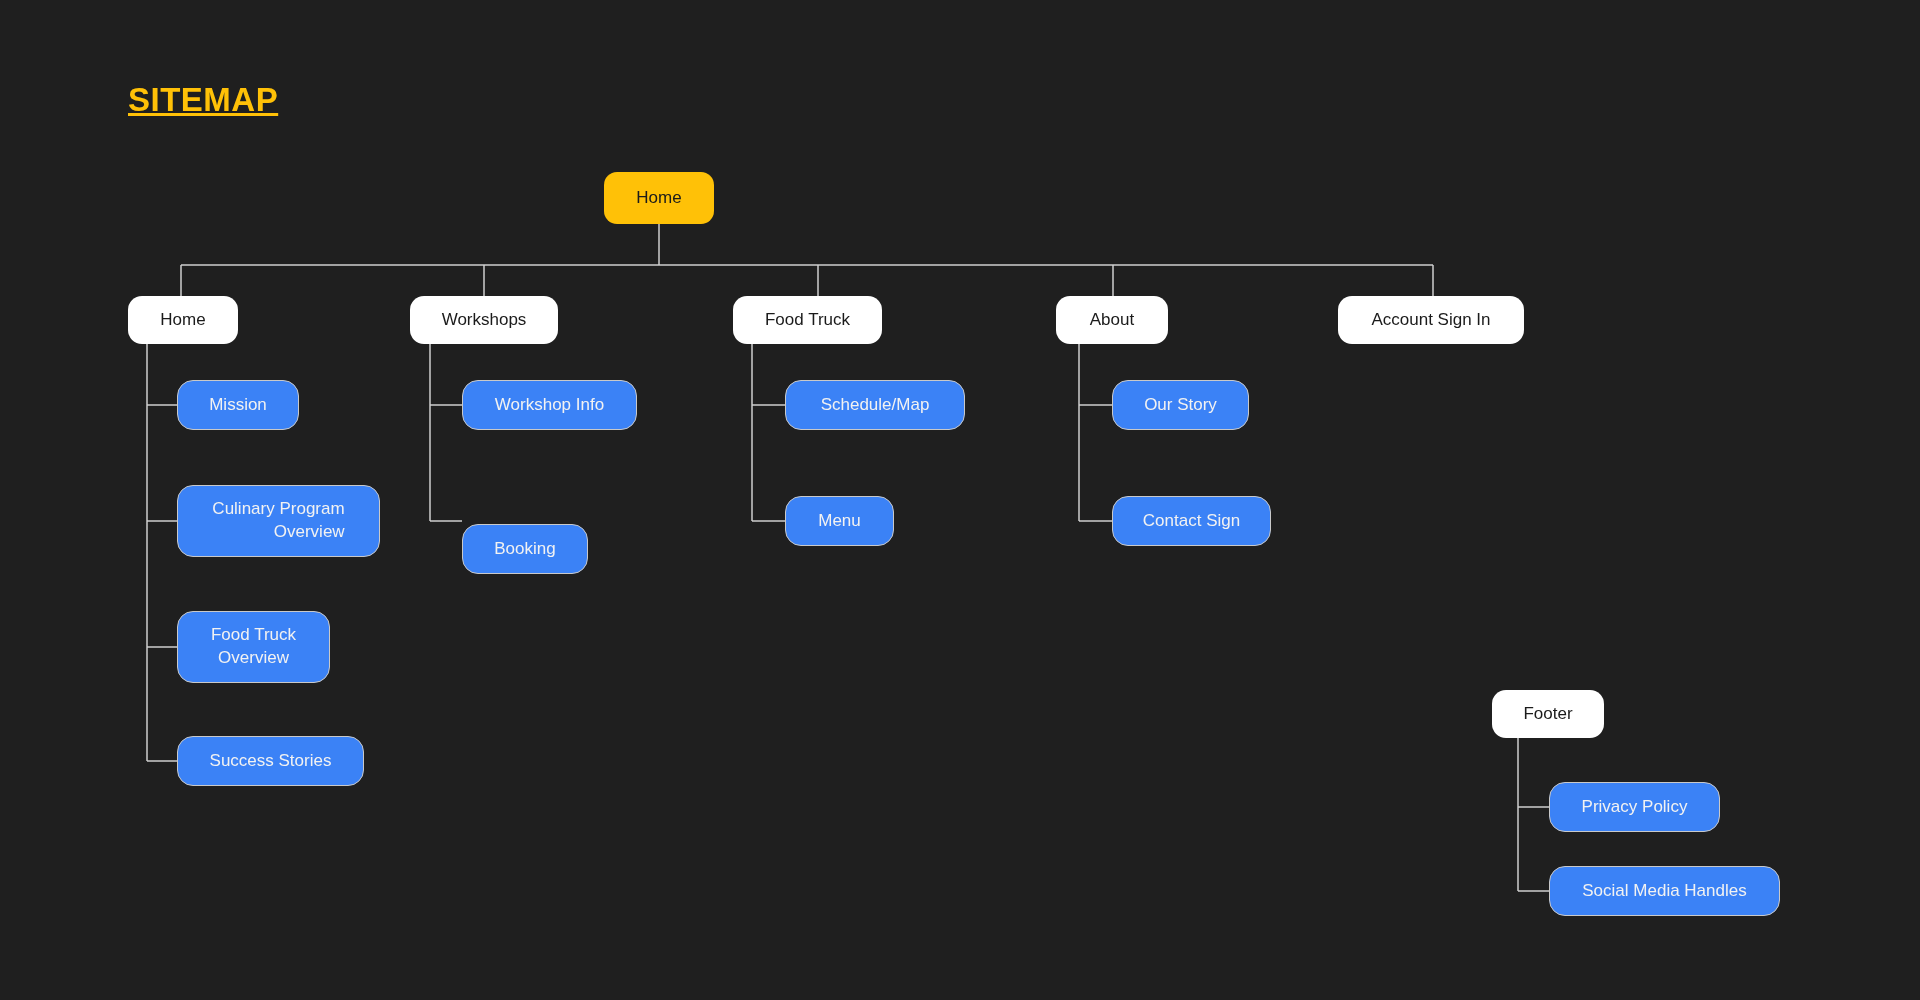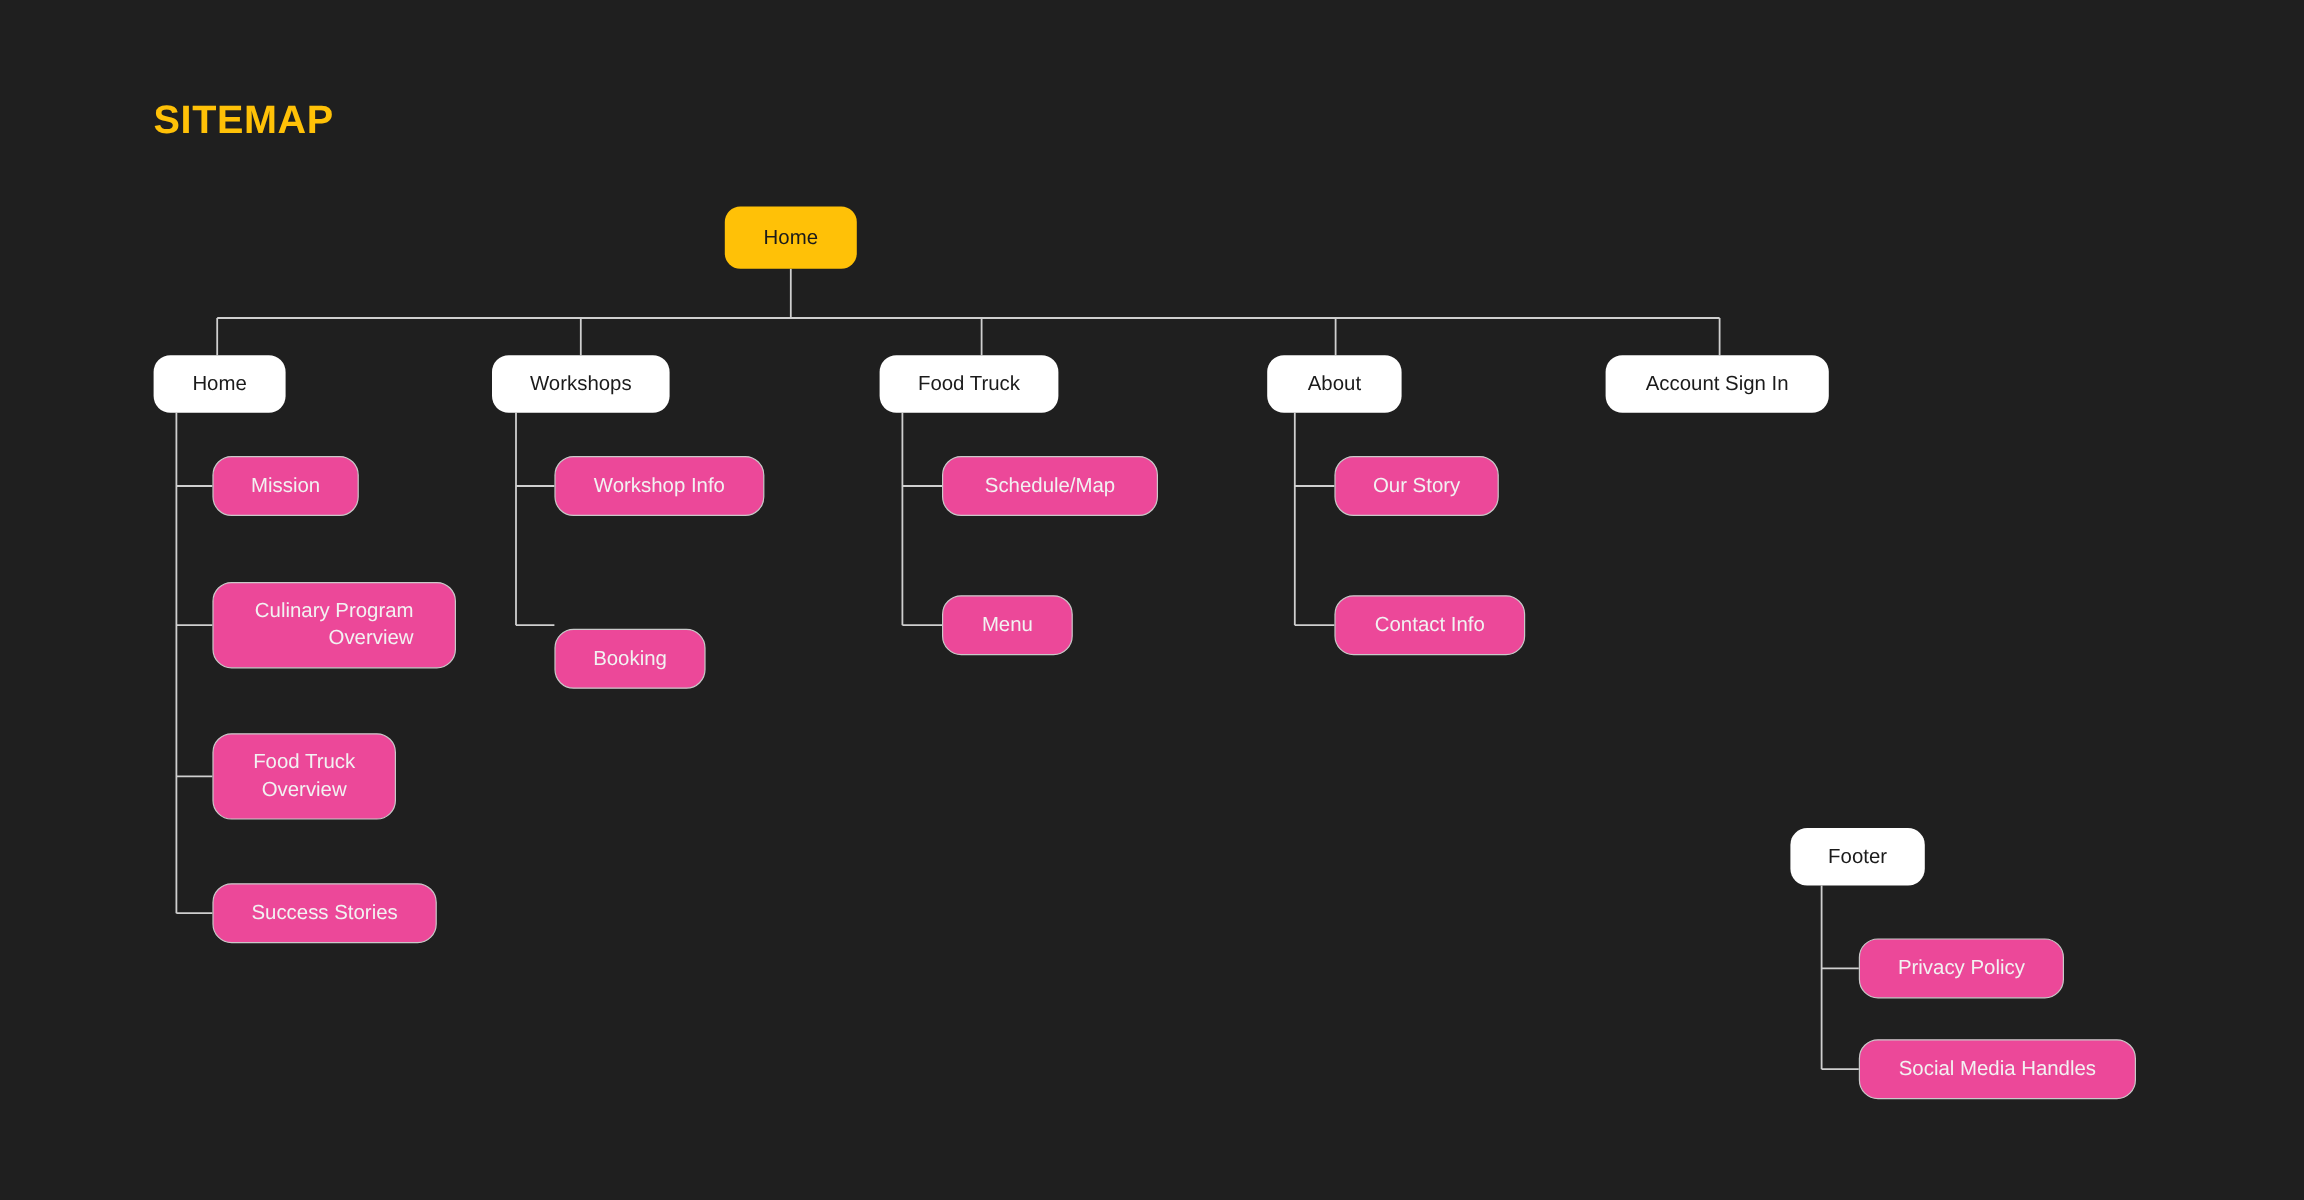--- a/index.html
+++ b/index.html
@@ -26,20 +26,21 @@
   #page-title {
     position: absolute;
     left: 128px;
     top: 83px;
     font-size: 33px;
     font-weight: bold;
     letter-spacing: 0.5px;
     color: #FFC107;
     line-height: 1;
     white-space: nowrap;
+    text-decoration: underline;
   }
 
   
   #connectors {
     position: absolute;
     left: 0;
     top: 0;
     width: 1920px;
     height: 1000px;
     pointer-events: none;
@@ -68,21 +69,21 @@
   }
 
   .node.level2 {
     background: #ffffff;
     color: #1b1b1b;
     border: none;
     border-radius: 14px;
   }
 
   .node.level3 {
-    background: #ec4899;
+    background: #3b82f6;
     color: #f2f2f2;
     border: 1.3px solid #c9c9c9;
     border-radius: 16px;
   }
 </style>
 </head>
 <body>
 
 <div id="canvas">
 
@@ -150,21 +151,21 @@
   <div class="node level3" style="left:462px; top:380px; width:175px; height:50px;">Workshop Info</div>
 
   <div class="node level3" style="left:462px; top:496px; width:126px; height:50px;margin-top:28px;">Booking</div>
 
   <div class="node level3" style="left:785px; top:380px; width:180px; height:50px;">Schedule/Map</div>
 
   <div class="node level3" style="left:785px; top:496px; width:109px; height:50px;">Menu</div>
 
   <div class="node level3" style="left:1112px; top:380px; width:137px; height:50px;">Our Story</div>
 
-  <div class="node level3" style="left:1112px; top:496px; width:159px; height:50px;">Contact Info</div>
+  <div class="node level3" style="left:1112px; top:496px; width:159px; height:50px;">Contact Sign</div>
 
   <div class="node level2" style="left:1492px; top:690px; width:112px; height:48px;">Footer</div>
 
   <div class="node level3" style="left:1549px; top:782px; width:171px; height:50px;">Privacy Policy</div>
 
   <div class="node level3" style="left:1549px; top:866px; width:231px; height:50px;">Social Media Handles</div>
 
 </div>
 
 </body></html>

